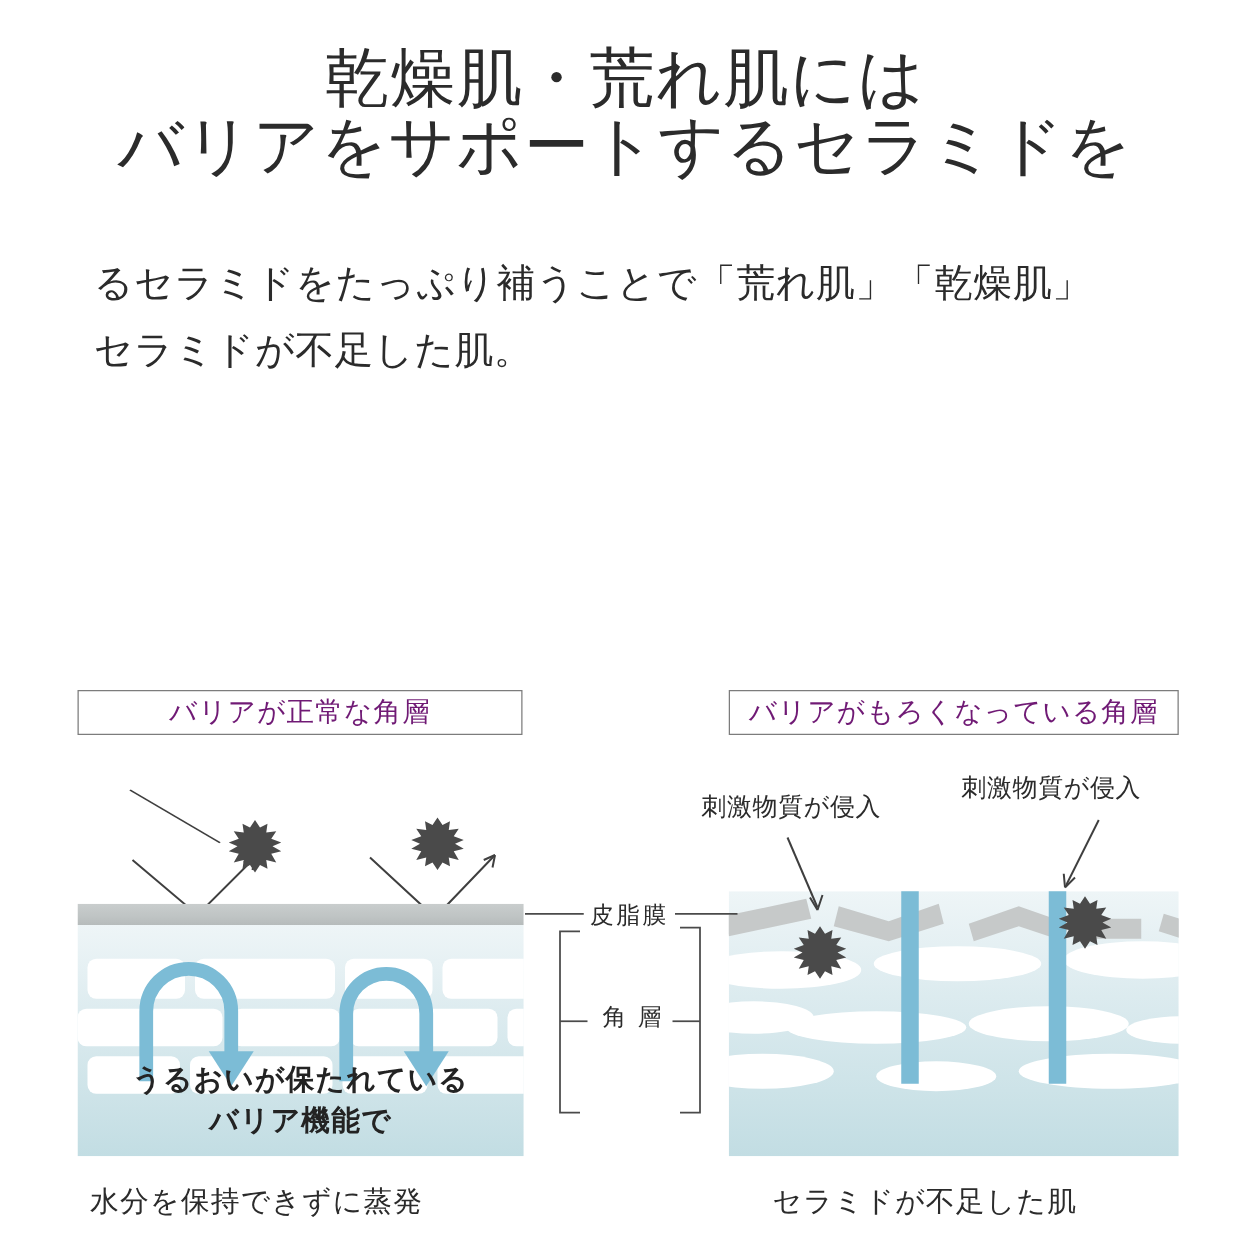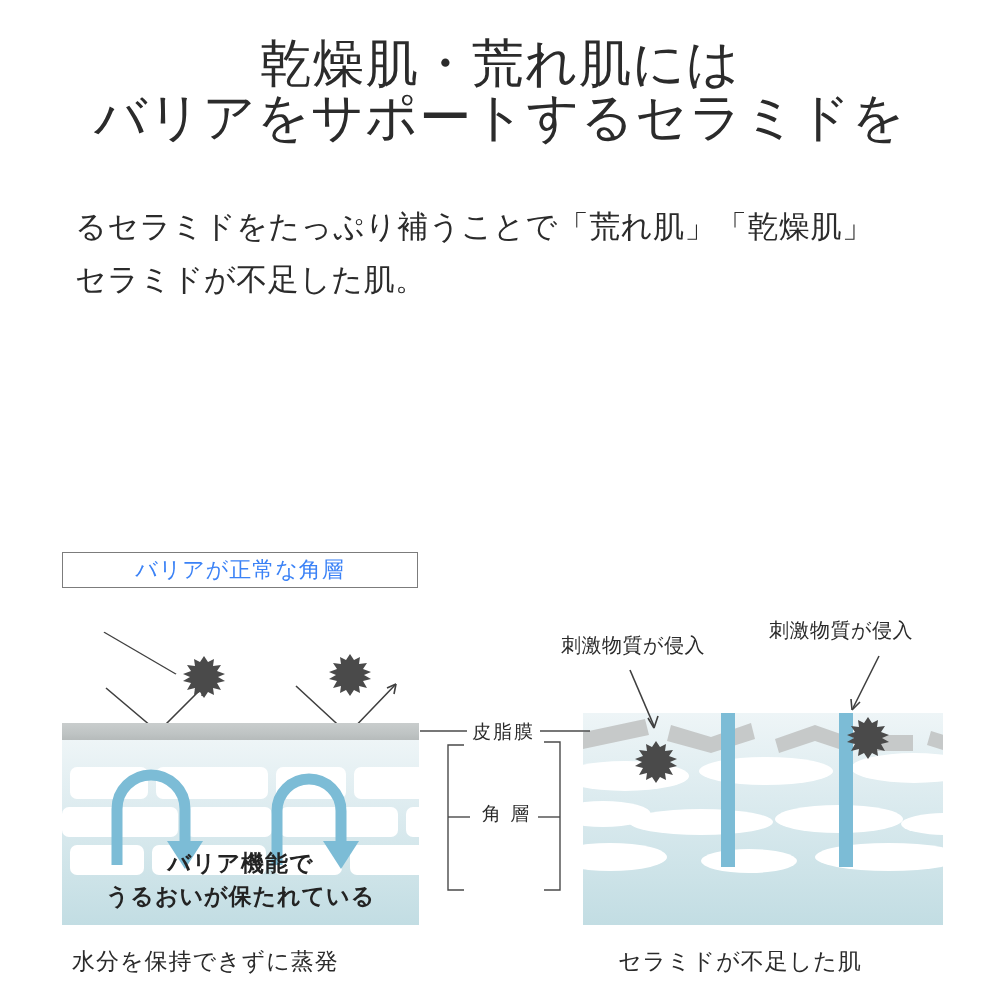--- a/index.html
+++ b/index.html
@@ -30,21 +30,21 @@
   .subhead{
     position:absolute;left:0;top:404px;width:1000px;text-align:center;
     font-size:32px;line-height:52px;font-weight:700;letter-spacing:1px;
     color:#1f1f1f;
   }
   .subhead span{display:block;}
 
   
   .diagram-title{
     position:absolute;border:1px solid #7c7c7c;background:#fff;
-    font-size:22px;color:#3b82f6;text-align:center;
+    font-size:22px;color:#701a75;text-align:center;
     box-sizing:border-box;letter-spacing:1px;
   }
   .dt-left{left:62px;top:552px;width:356px;height:36px;line-height:34px;}
   .dt-right{left:583px;top:552px;width:360px;height:36px;line-height:34px;}
 
   .anno{position:absolute;font-size:21px;color:#2b2b2b;letter-spacing:0.5px;white-space:nowrap;}
   .anno-l{left:72px;top:614px;}
   .anno-r1{left:561px;top:632px;font-size:20px;}
   .anno-r2{left:769px;top:617px;font-size:20px;}
 
@@ -105,20 +105,21 @@
   </div>
 
   <div class="bodycopy">
     <span>るセラミドをたっぷり補うことで「荒れ肌」「乾燥肌」</span>
     <span>セラミドが不足した肌。</span>
   </div>
 
 
   <div class="diagram-title dt-left">バリアが正常な角層</div>
 
+  <div class="diagram-title dt-right">バリアがもろくなっている角層</div>
 
 
   <div class="anno anno-r1">刺激物質が侵入</div>
   <div class="anno anno-r2">刺激物質が侵入</div>
 
   <svg class="barrow" style="left:100px;top:648px;" width="320" height="90">
 
     <path d="M4,42 L76,110" stroke="#3f3f3f" stroke-width="1.6" fill="none" transform="translate(0,-42) scale(1,0.62)"></path>
     <path d="M6,40 L58,84 L104,38" stroke="#3f3f3f" stroke-width="1.6" fill="none"></path>
     <path d="M104,38 L95,42 M104,38 L102,48" stroke="#3f3f3f" stroke-width="1.6" fill="none"></path>
@@ -160,22 +161,22 @@
     <svg style="position:absolute;left:45px;top:30px;" width="130" height="130">
       <path d="M10,112 L10,56 A34,34 0 0 1 78,56 L78,92" stroke="#7cbcd6" stroke-width="11" fill="none" stroke-linecap="butt"></path>
       <path d="M60,88 L96,88 L78,116 Z" fill="#7cbcd6"></path>
     </svg>
     <svg style="position:absolute;left:205px;top:36px;" width="130" height="130">
       <path d="M10,106 L10,52 A32,32 0 0 1 74,52 L74,86" stroke="#7cbcd6" stroke-width="11" fill="none" stroke-linecap="butt"></path>
       <path d="M56,82 L92,82 L74,110 Z" fill="#7cbcd6"></path>
     </svg>
 
     <div class="inner-text it-left">
+      <span>うるおいが保たれている</span>
       <span>バリア機能で</span>
-      <span>うるおいが保たれている</span>
     </div>
   </div>
 
   <div class="skin skin-right">
     <div class="corneum"></div>
 
     <svg style="position:absolute;left:0;top:0;" width="360" height="60">
       <g fill="#c6c9c9">
         <polygon points="-4,20 62,6 66,22 0,36"></polygon>
         <polygon points="88,12 128,24 168,10 172,26 128,40 84,28"></polygon>

